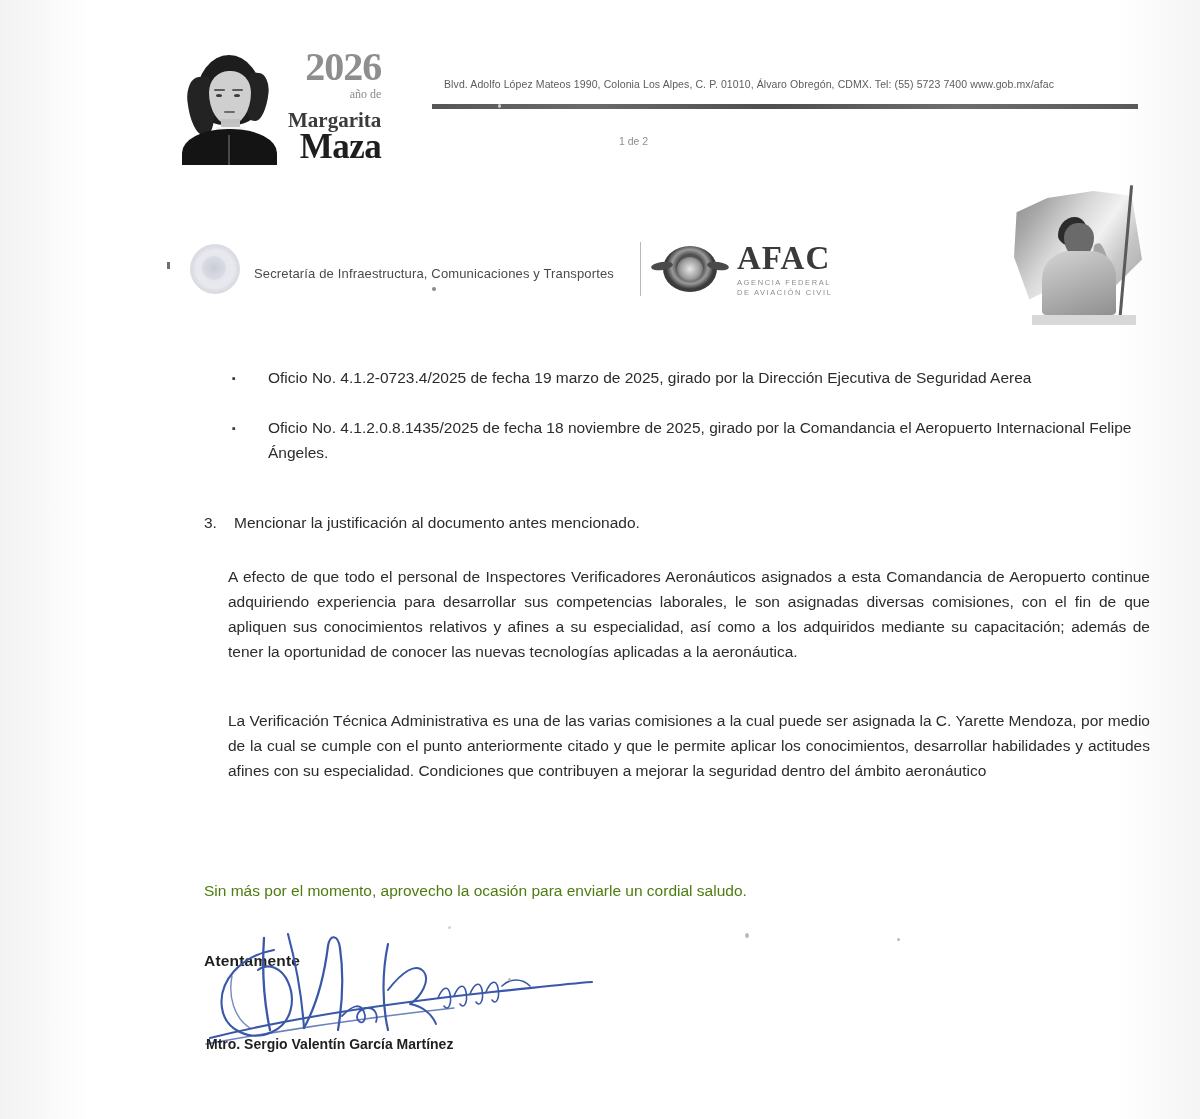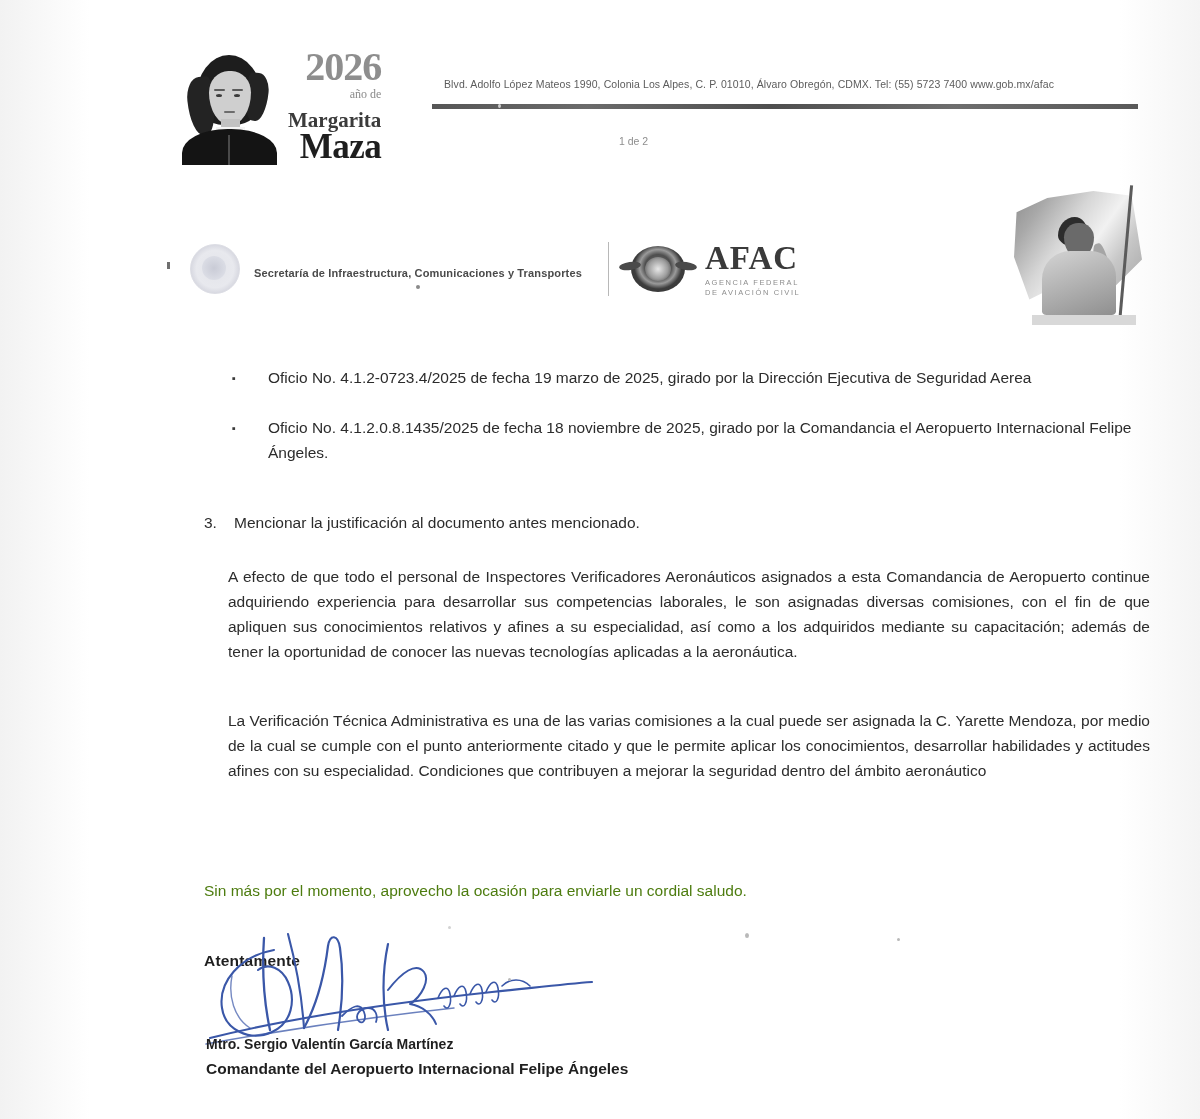--- a/index.html
+++ b/index.html
@@ -225,22 +225,22 @@
   .sict-words { margin-left: 14px; }
   .sict-title {
     font-family: "Liberation Serif", serif;
     font-size: 36px;
     font-weight: bold;
     color: #2e2e2e;
     line-height: 1;
     letter-spacing: -0.5px;
   }
   .sict-sub {
-    font-size: 11px;
-    font-weight: bold;
+    font-size: 13px;
+    font-weight: normal;
     color: #4a4a4a;
     margin-top: 18px;
     letter-spacing: 0.15px;
   }
   .sict-dot {
     width: 4px; height: 4px;
     background: #8a8a8a;
     border-radius: 50%;
     margin: 6px auto 0 auto;
   }
@@ -570,21 +570,20 @@
         <path d="M278 74 C282 64, 288 60, 290 70 C292 80, 288 88, 284 82" stroke-width="1.6"></path>
         <path d="M294 72 C298 62, 304 58, 306 68 C308 78, 304 86, 300 80" stroke-width="1.6"></path>
         <path d="M310 66 C318 58, 330 58, 338 66" stroke-width="1.6"></path>
         <path d="M18 118 C90 100, 190 84, 300 72 C340 68, 372 64, 400 62" stroke-width="2.1"></path>
         <path d="M14 124 C80 112, 170 98, 262 88" stroke-width="1.5" opacity="0.75"></path>
         <path d="M40 56 C36 76, 42 98, 58 108" stroke-width="1.4" opacity="0.7"></path>
       </g>
     </svg>
 
     <div class="sign-name">Mtro. Sergio Valentín García Martínez</div>
-    <div class="sign-role">Comandante del Aeropuerto Internacional Felipe Ángeles</div>
   </div>
 
   <div class="speck" style="left:745px; top:933px; width:4px; height:5px;"></div>
   <div class="speck" style="left:897px; top:938px; width:3px; height:3px;"></div>
   <div class="speck" style="left:498px; top:104px; width:3px; height:4px; background:#cfcfcf;"></div>
   <div class="speck" style="left:508px; top:978px; width:3px; height:3px;"></div>
   <div class="speck" style="left:448px; top:926px; width:3px; height:3px; background:#d2d2d2;"></div>
 
 </div>
 

